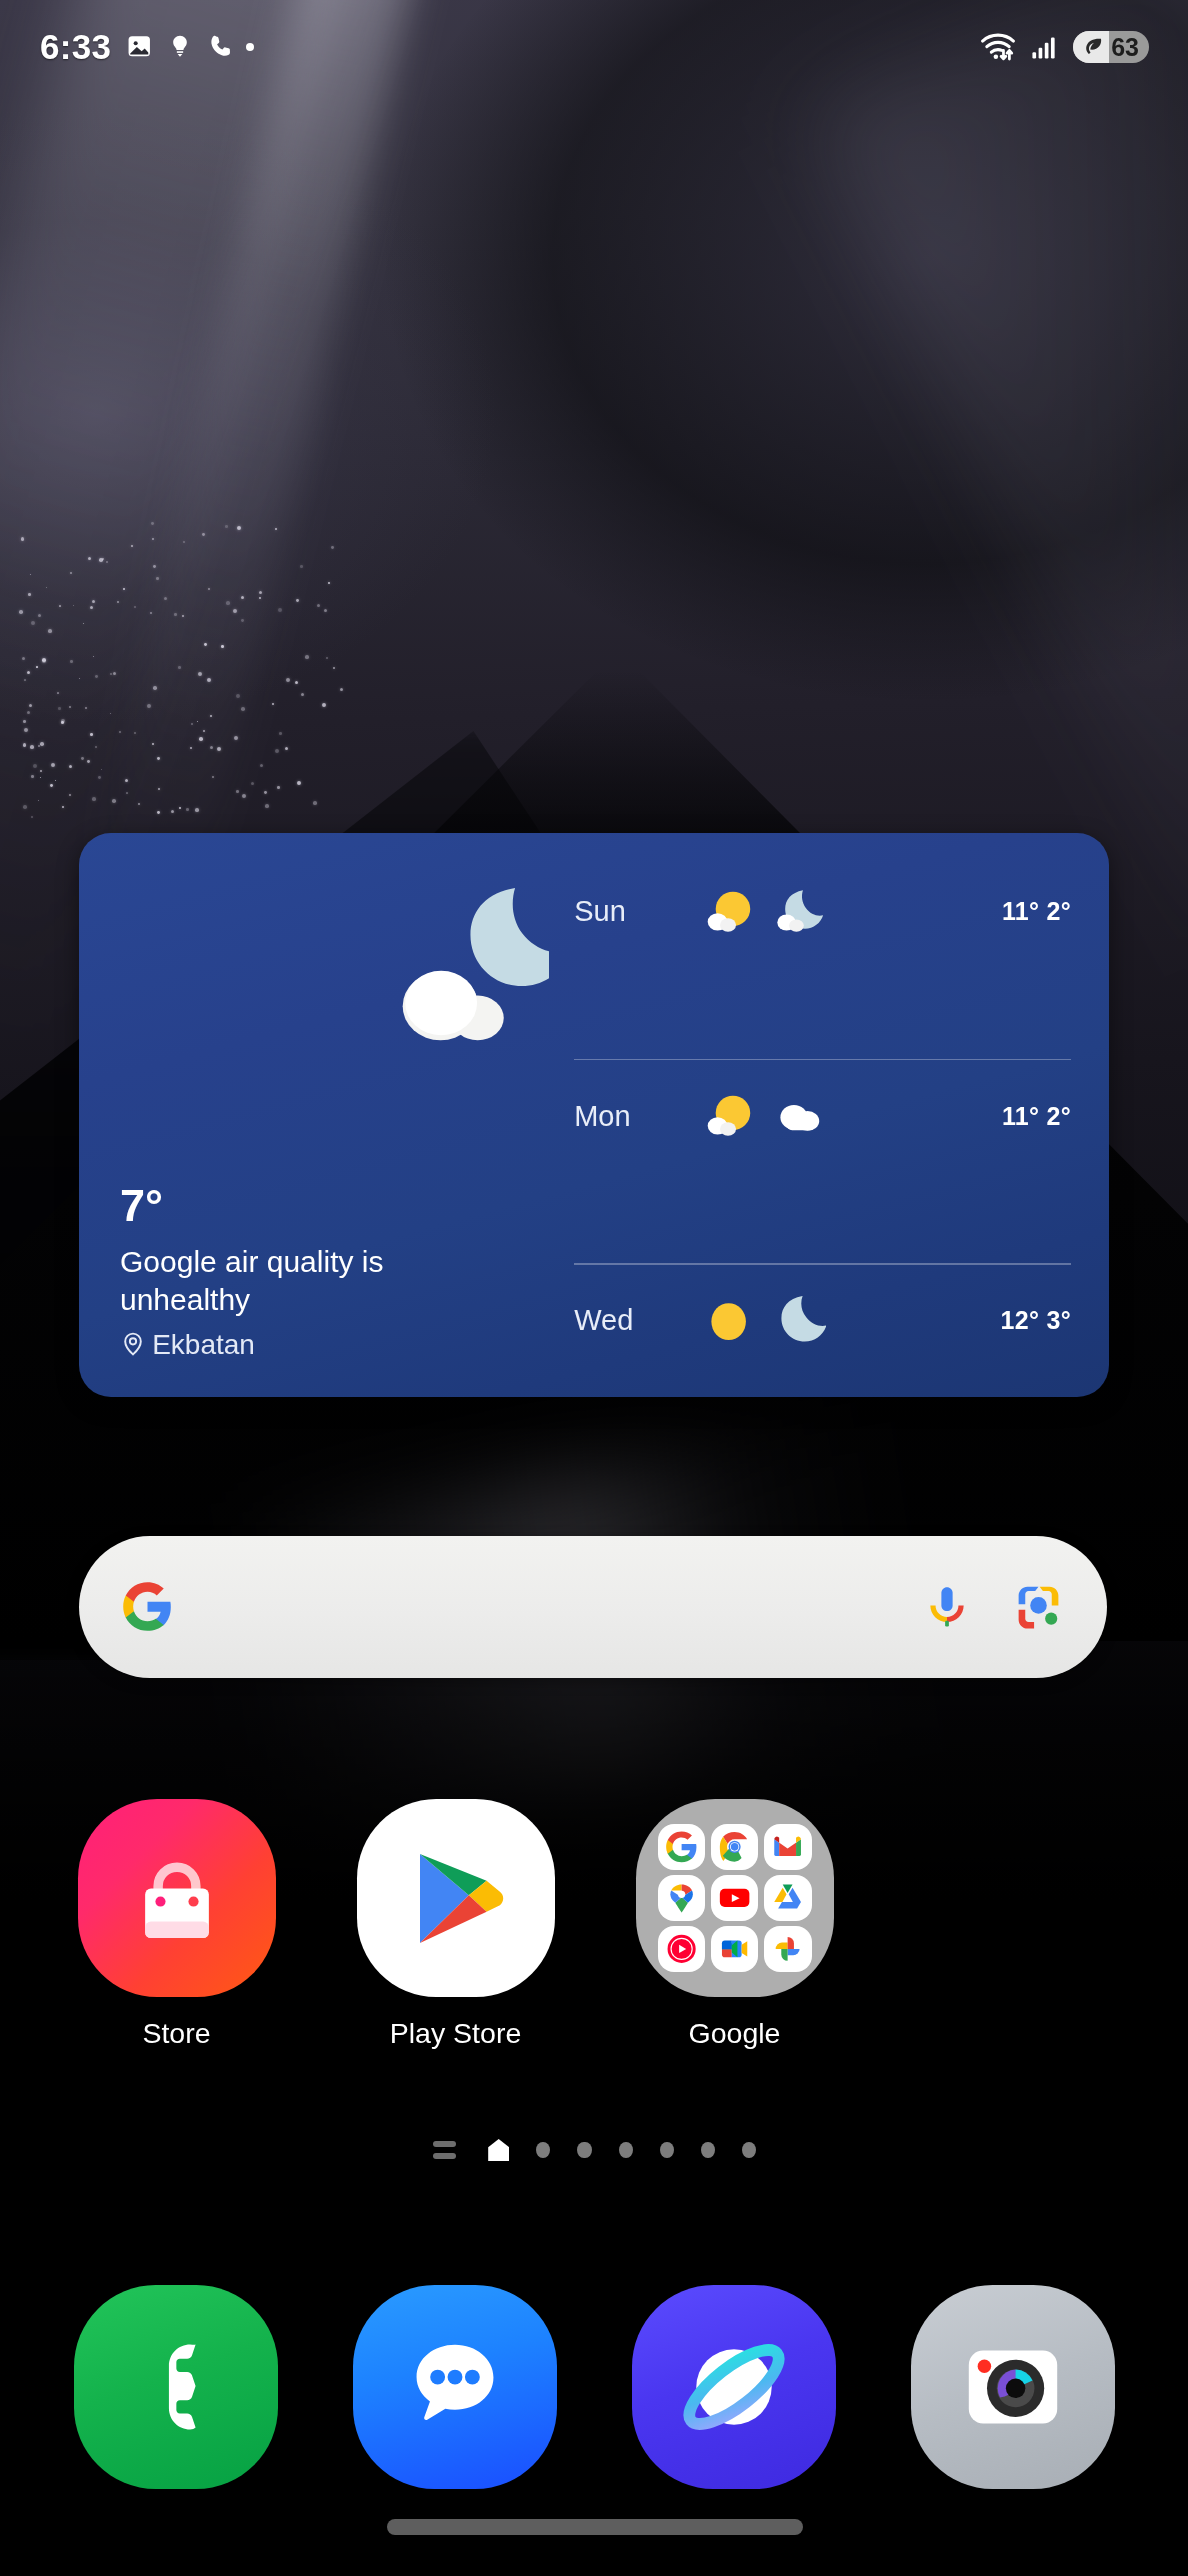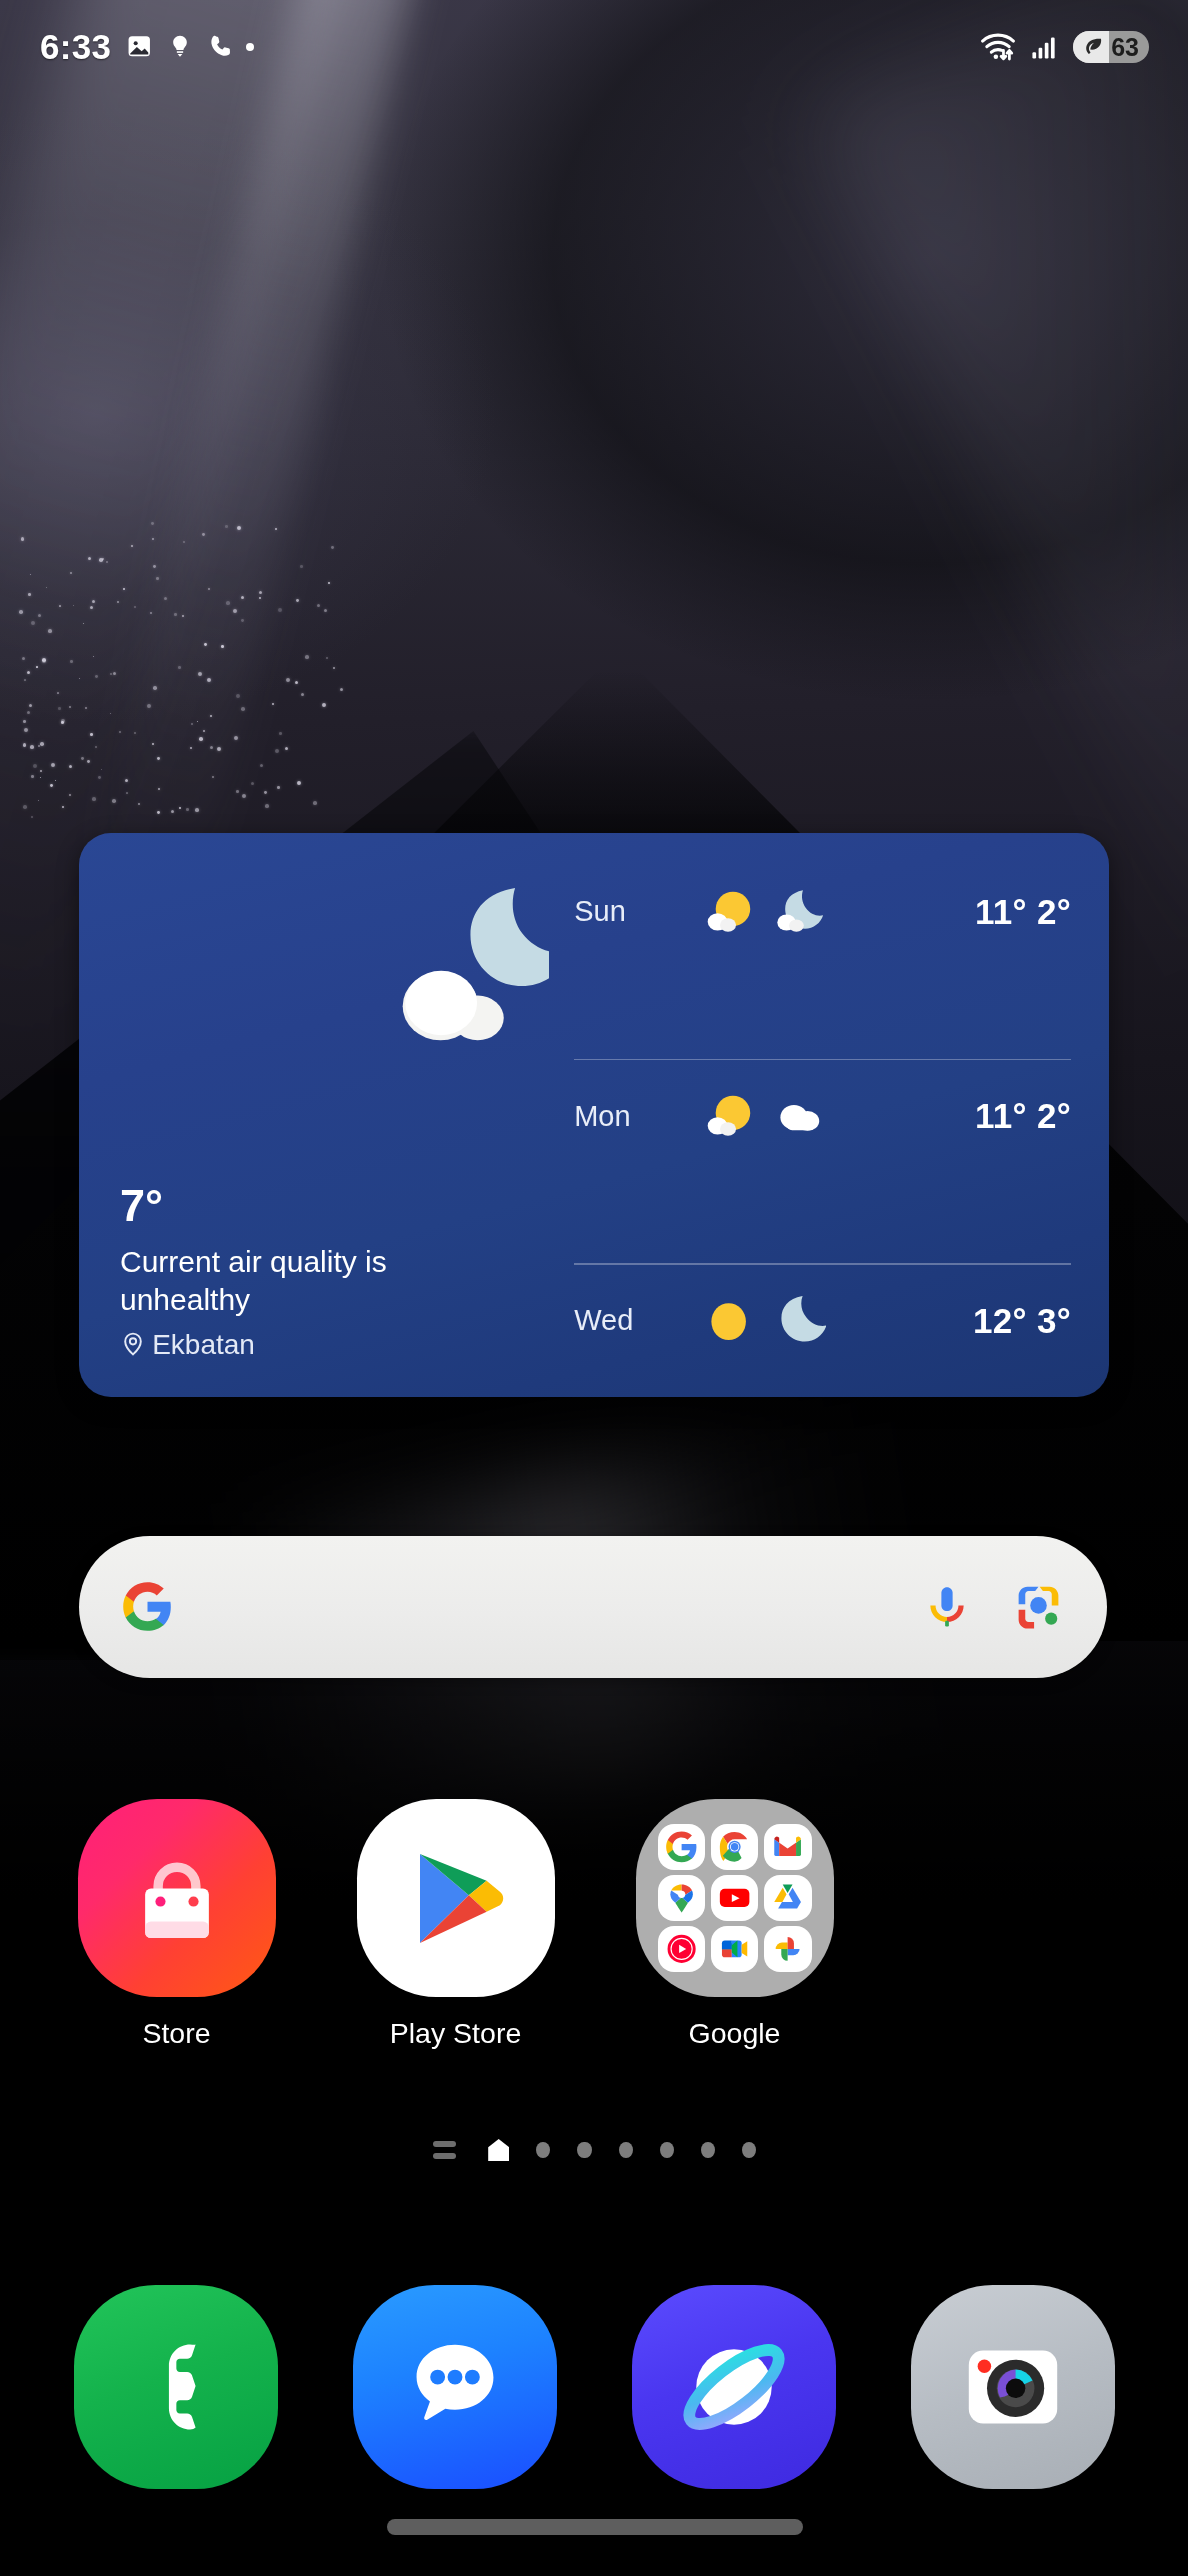--- a/index.html
+++ b/index.html
@@ -163,21 +163,21 @@
     height:115px;
     position:relative;
   }
   .wx-row + .wx-row::before {
     content:""; position:absolute; left:0; top:0;
     width:100%; height:1.2px; background:rgba(255,255,255,0.30);
   }
   .wx-day { color:#e8edf8; font-size:29px; width:130px; font-weight:400; }
   .wx-icons { display:flex; align-items:center; gap:16px; width:161px; }
   .wx-tmp {
-    margin-left:auto; color:#fff; font-size:35px; font-weight:700;
+    margin-left:auto; color:#fff; font-size:25px; font-weight:700;
     letter-spacing:0.3px; white-space:nowrap;
   }
 
   
   .searchbar {
     position:absolute;
     left:79px; top:1536px;
     width:1028px; height:142px;
     border-radius:71px;
     background:linear-gradient(180deg,#f2f2f0 0%, #ececeb 55%, #e6e6e5 100%);
@@ -498,21 +498,21 @@
     <div class="wx-left">
       <div class="wx-bigicon">
         <svg viewBox="0 0 300 290" width="186" height="180">
           <path d="M196 14c-6 20-4 44 10 62 16 21 42 30 65 25-9 27-35 47-66 47-39 0-70-31-70-70 0-32 21-58 61-64z" transform="translate(14,6) scale(1.18)" fill="#c5dbe4"></path>
           <ellipse cx="125" cy="213" rx="61" ry="55" fill="#f4f4f2"></ellipse>
           <ellipse cx="185" cy="232" rx="42" ry="36" fill="#f4f4f2"></ellipse>
           <ellipse cx="126" cy="208" rx="58" ry="52" fill="#ffffff"></ellipse>
         </svg>
       </div>
       <div class="wx-temp">7°</div>
-      <div class="wx-aq">Current air quality is unhealthy</div>
+      <div class="wx-aq">Google air quality is unhealthy</div>
       <div class="wx-locrow">
         <span>
           <svg width="26" height="30" viewBox="0 0 24 24">
               <path d="M12 2.4c-4 0-7.2 3.2-7.2 7.2 0 5.4 7.2 12 7.2 12s7.2-6.6 7.2-12c0-4-3.2-7.2-7.2-7.2z" fill="none" stroke="#e3e9f6" stroke-width="1.8"></path>
               <circle cx="12" cy="9.5" r="2.9" fill="none" stroke="#e3e9f6" stroke-width="1.8"></circle>
             </svg>
         </span>
         <span class="wx-loc">Ekbatan</span>
       </div>
     </div>

